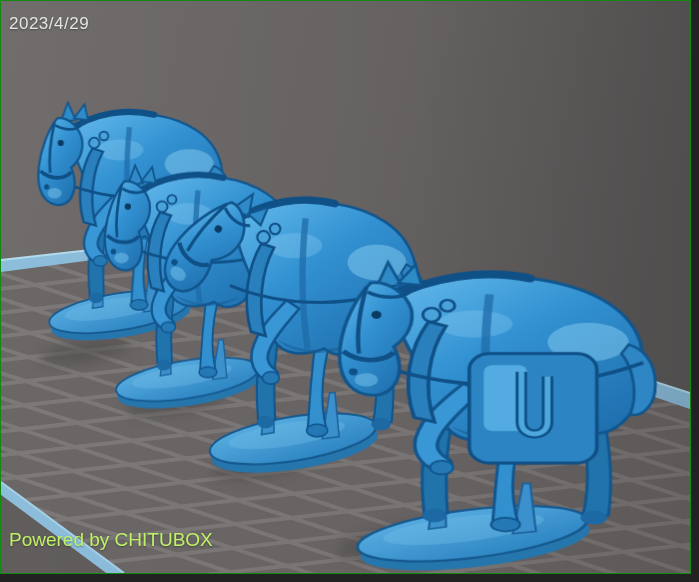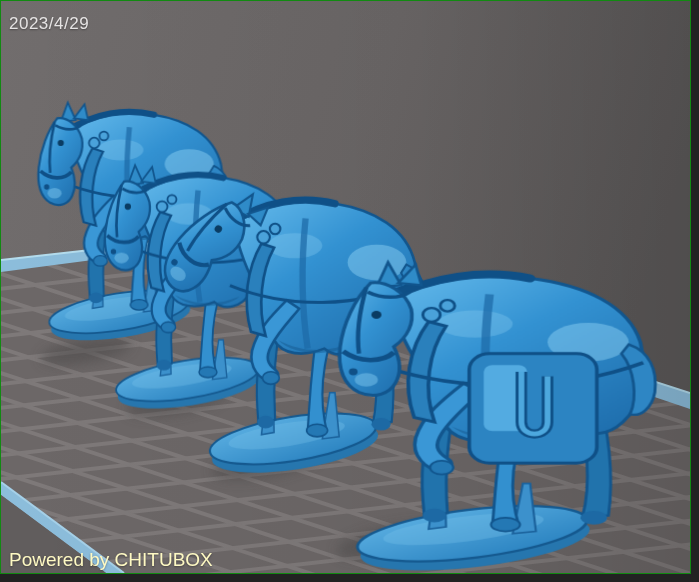--- a/index.html
+++ b/index.html
@@ -13,21 +13,21 @@
   }
   #scene{position:absolute;left:0;top:0;width:689px;height:572px;display:block;}
   .overlay-text{
     position:absolute;
     color:#e6e4e4;
     text-shadow:0 1px 2px rgba(0,0,0,0.35);
     pointer-events:none;
     white-space:nowrap;
   }
   #date-stamp{left:8px;top:13px;font-size:17px;letter-spacing:0.5px;}
-  #watermark{left:8px;bottom:2px;font-size:19px;color:#fef9c3;}
+  #watermark{left:8px;bottom:22px;font-size:19px;color:#bef264;}
 </style>
 </head>
 <body>
 
 <div id="frame" style="border-color: rgb(17, 138, 17);">
   <svg id="scene" viewBox="0 0 689 572" xmlns="http://www.w3.org/2000/svg">
     <defs>
       <linearGradient id="gBg" x1="0" y1="0" x2="1" y2="0.25">
         <stop offset="0" stop-color="#716d6d"></stop>
         <stop offset="0.55" stop-color="#6a6666"></stop>

